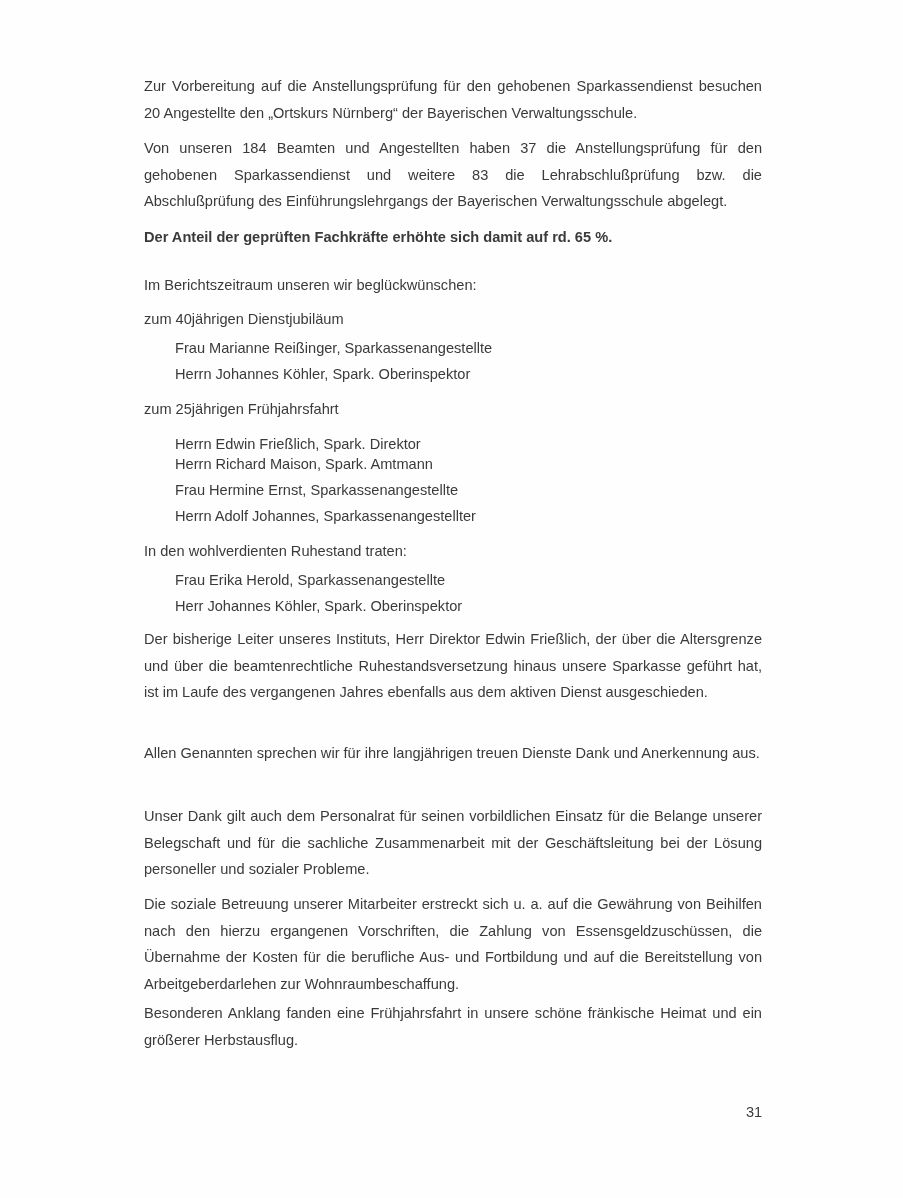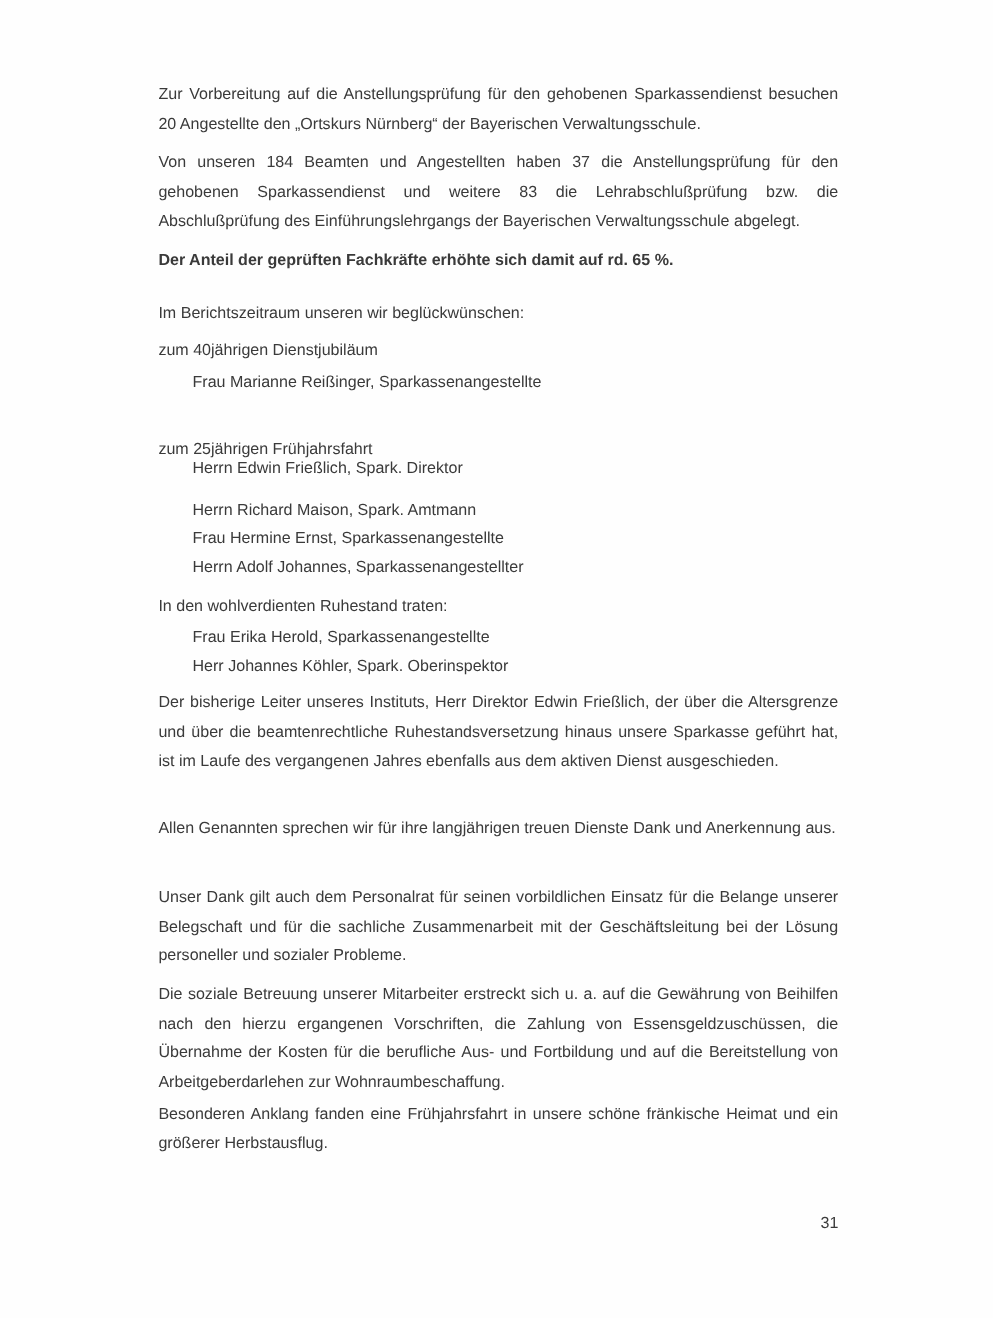--- a/index.html
+++ b/index.html
@@ -59,23 +59,24 @@
   <p class="para" style="top:73px;">Zur Vorbereitung auf die Anstellungsprüfung für den gehobenen Sparkassendienst besuchen 20 Angestellte den „Ortskurs Nürnberg“ der Bayerischen Verwaltungsschule.</p>
 
   <p class="para" style="top:135px;">Von unseren 184 Beamten und Angestellten haben 37 die Anstellungsprüfung für den gehobenen Sparkassendienst und weitere 83 die Lehrabschlußprüfung bzw. die Abschlußprüfung des Einführungslehrgangs der Bayerischen Verwaltungsschule abgelegt.</p>
 
   <p class="para" style="top:224px;font-weight:bold;">Der Anteil der geprüften Fachkräfte erhöhte sich damit auf rd. 65 %.</p>
 
   <p class="line flush" style="top:277px;">Im Berichtszeitraum unseren wir beglückwünschen:</p>
 
   <p class="line flush" style="top:311px;">zum 40jährigen Dienstjubiläum</p>
   <p class="line indent" style="top:340px;">Frau Marianne Reißinger, Sparkassenangestellte</p>
+  <p class="line indent" style="top:366px;">Herrn Johannes Köhler, Spark. Oberinspektor</p>
 
   <p class="line flush" style="top:401px;">zum 25jährigen Frühjahrsfahrt</p>
-  <p class="line indent" style="top:418px;">Herrn Edwin Frießlich, Spark. Direktor</p>
+  <p class="line indent" style="top:436px;">Herrn Edwin Frießlich, Spark. Direktor</p>
   <p class="line indent" style="top:456px;">Herrn Richard Maison, Spark. Amtmann</p>
   <p class="line indent" style="top:482px;">Frau Hermine Ernst, Sparkassenangestellte</p>
   <p class="line indent" style="top:508px;">Herrn Adolf Johannes, Sparkassenangestellter</p>
 
   <p class="line flush" style="top:543px;">In den wohlverdienten Ruhestand traten:</p>
   <p class="line indent" style="top:572px;">Frau Erika Herold, Sparkassenangestellte</p>
   <p class="line indent" style="top:598px;">Herr Johannes Köhler, Spark. Oberinspektor</p>
 
   <p class="para" style="top:626px;">Der bisherige Leiter unseres Instituts, Herr Direktor Edwin Frießlich, der über die Altersgrenze und über die beamtenrechtliche Ruhestandsversetzung hinaus unsere Sparkasse geführt hat, ist im Laufe des vergangenen Jahres ebenfalls aus dem aktiven Dienst ausgeschieden.</p>
 

